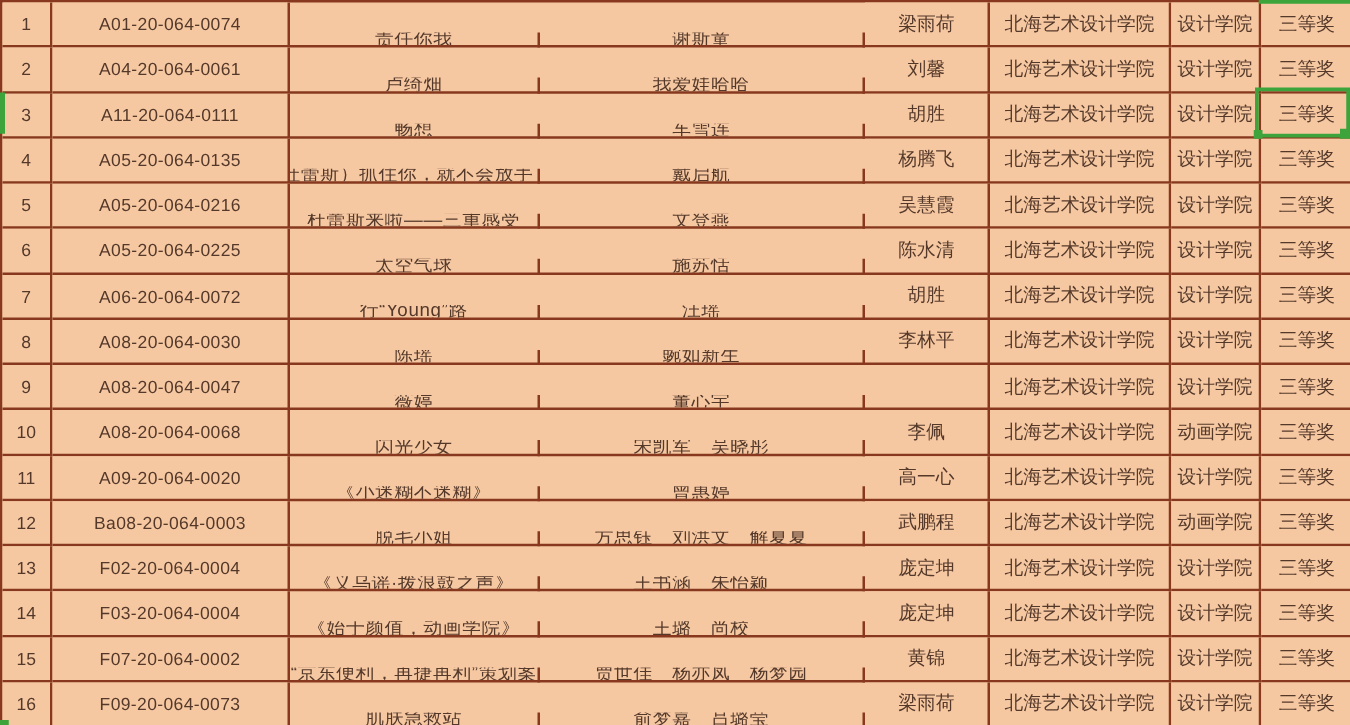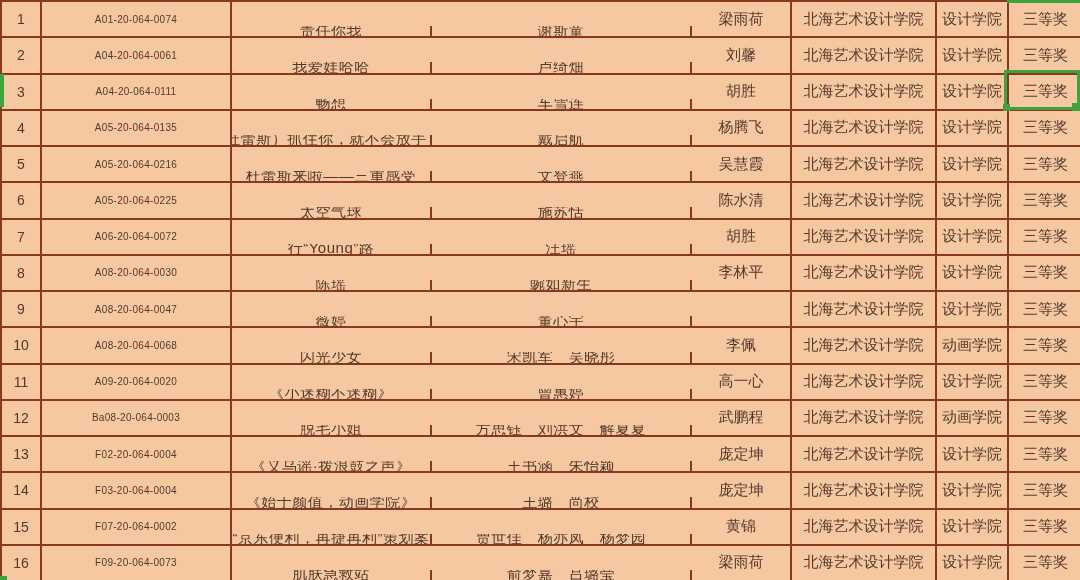--- a/index.html
+++ b/index.html
@@ -25,21 +25,21 @@
     display:flex; align-items:center; justify-content:center;
     border-right:2px solid var(--border);
     border-bottom:2px solid var(--border);
     color:var(--text);
     font-size:15px;
     white-space:pre;
     overflow:hidden;
     background:var(--bg);
   }
   .cell.num{ font-size:14px; }
-  .cell.code{ font-size:10px; letter-spacing:.3px; }
+  .cell.code{ font-size:14px; letter-spacing:.3px; }
   .cell.title, .cell.authors{ letter-spacing:.5px;margin-top:24px; }
   .cell.award{ border-right:none; }
   
   .sel-border{
     position:absolute; left:1004px; top:70px; width:76px; height:40px;
     border:3px solid var(--green); pointer-events:none;
   }
   .sel-strip-left{
     position:absolute; left:0; top:74px; width:4px; height:33px;
     background:var(--green);
@@ -69,28 +69,28 @@
       <div class="cell num">1</div>
       <div class="cell code">A01-20-064-0074</div>
       <div class="cell title">责任你我</div>
       <div class="cell authors">谢斯童</div>
       <div class="cell advisor">梁雨荷</div>
       <div class="cell institution">北海艺术设计学院</div>
       <div class="cell college">设计学院</div>
       <div class="cell award">三等奖</div>
       <div class="cell num">2</div>
       <div class="cell code">A04-20-064-0061</div>
+      <div class="cell authors">卢绮畑</div>
       <div class="cell title">我爱娃哈哈</div>
-      <div class="cell authors">卢绮畑</div>
       <div class="cell advisor">刘馨</div>
       <div class="cell institution">北海艺术设计学院</div>
       <div class="cell college">设计学院</div>
       <div class="cell award">三等奖</div>
       <div class="cell num">3</div>
-      <div class="cell code">A04-20-064-0111</div>
+      <div class="cell code">A11-20-064-0111</div>
       <div class="cell title">畅想</div>
       <div class="cell authors">车雪连</div>
       <div class="cell advisor">胡胜</div>
       <div class="cell institution">北海艺术设计学院</div>
       <div class="cell college">设计学院</div>
       <div class="cell award">三等奖</div>
       <div class="cell num">4</div>
       <div class="cell code">A05-20-064-0135</div>
       <div class="cell title">(杜蕾斯）抓住你，就不会放手了</div>
       <div class="cell authors">戴启航</div>

